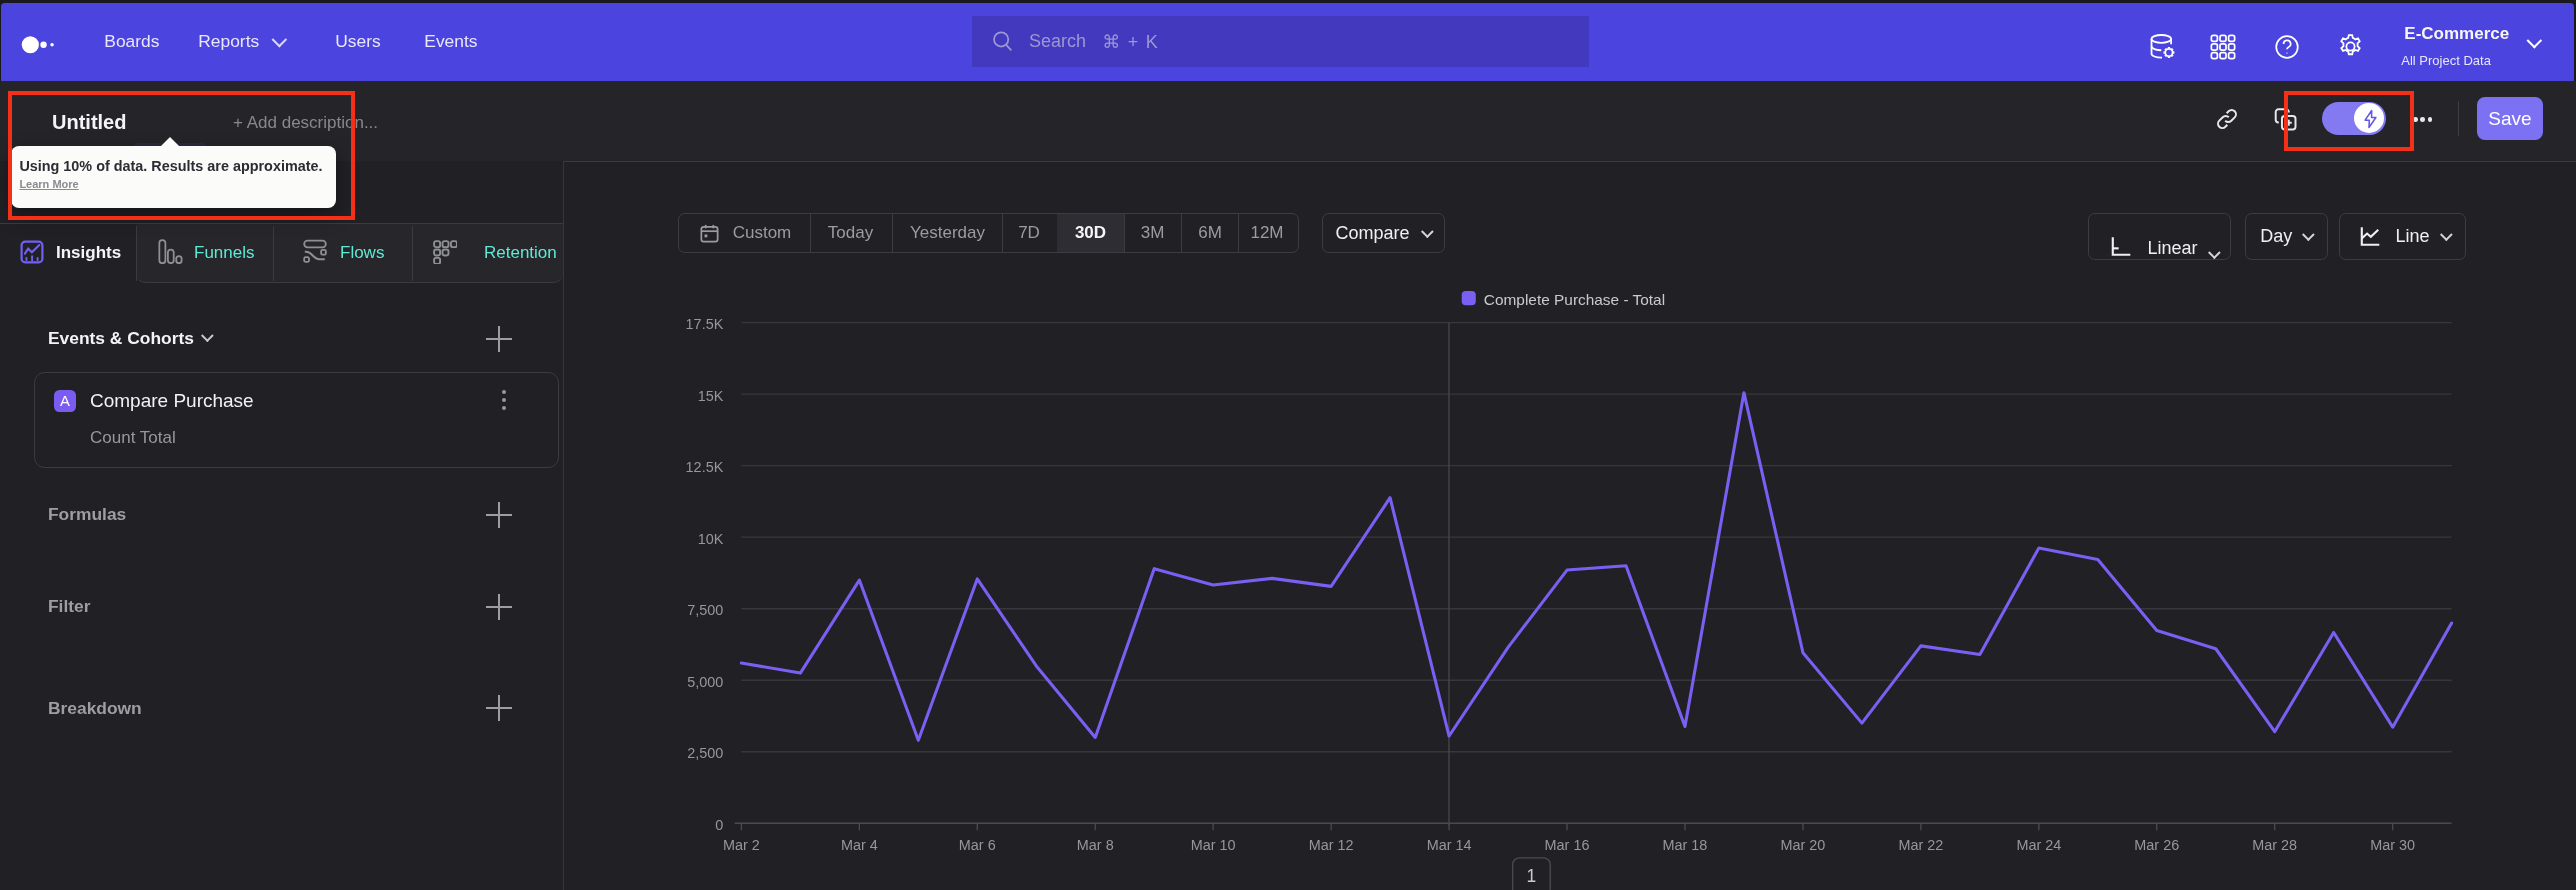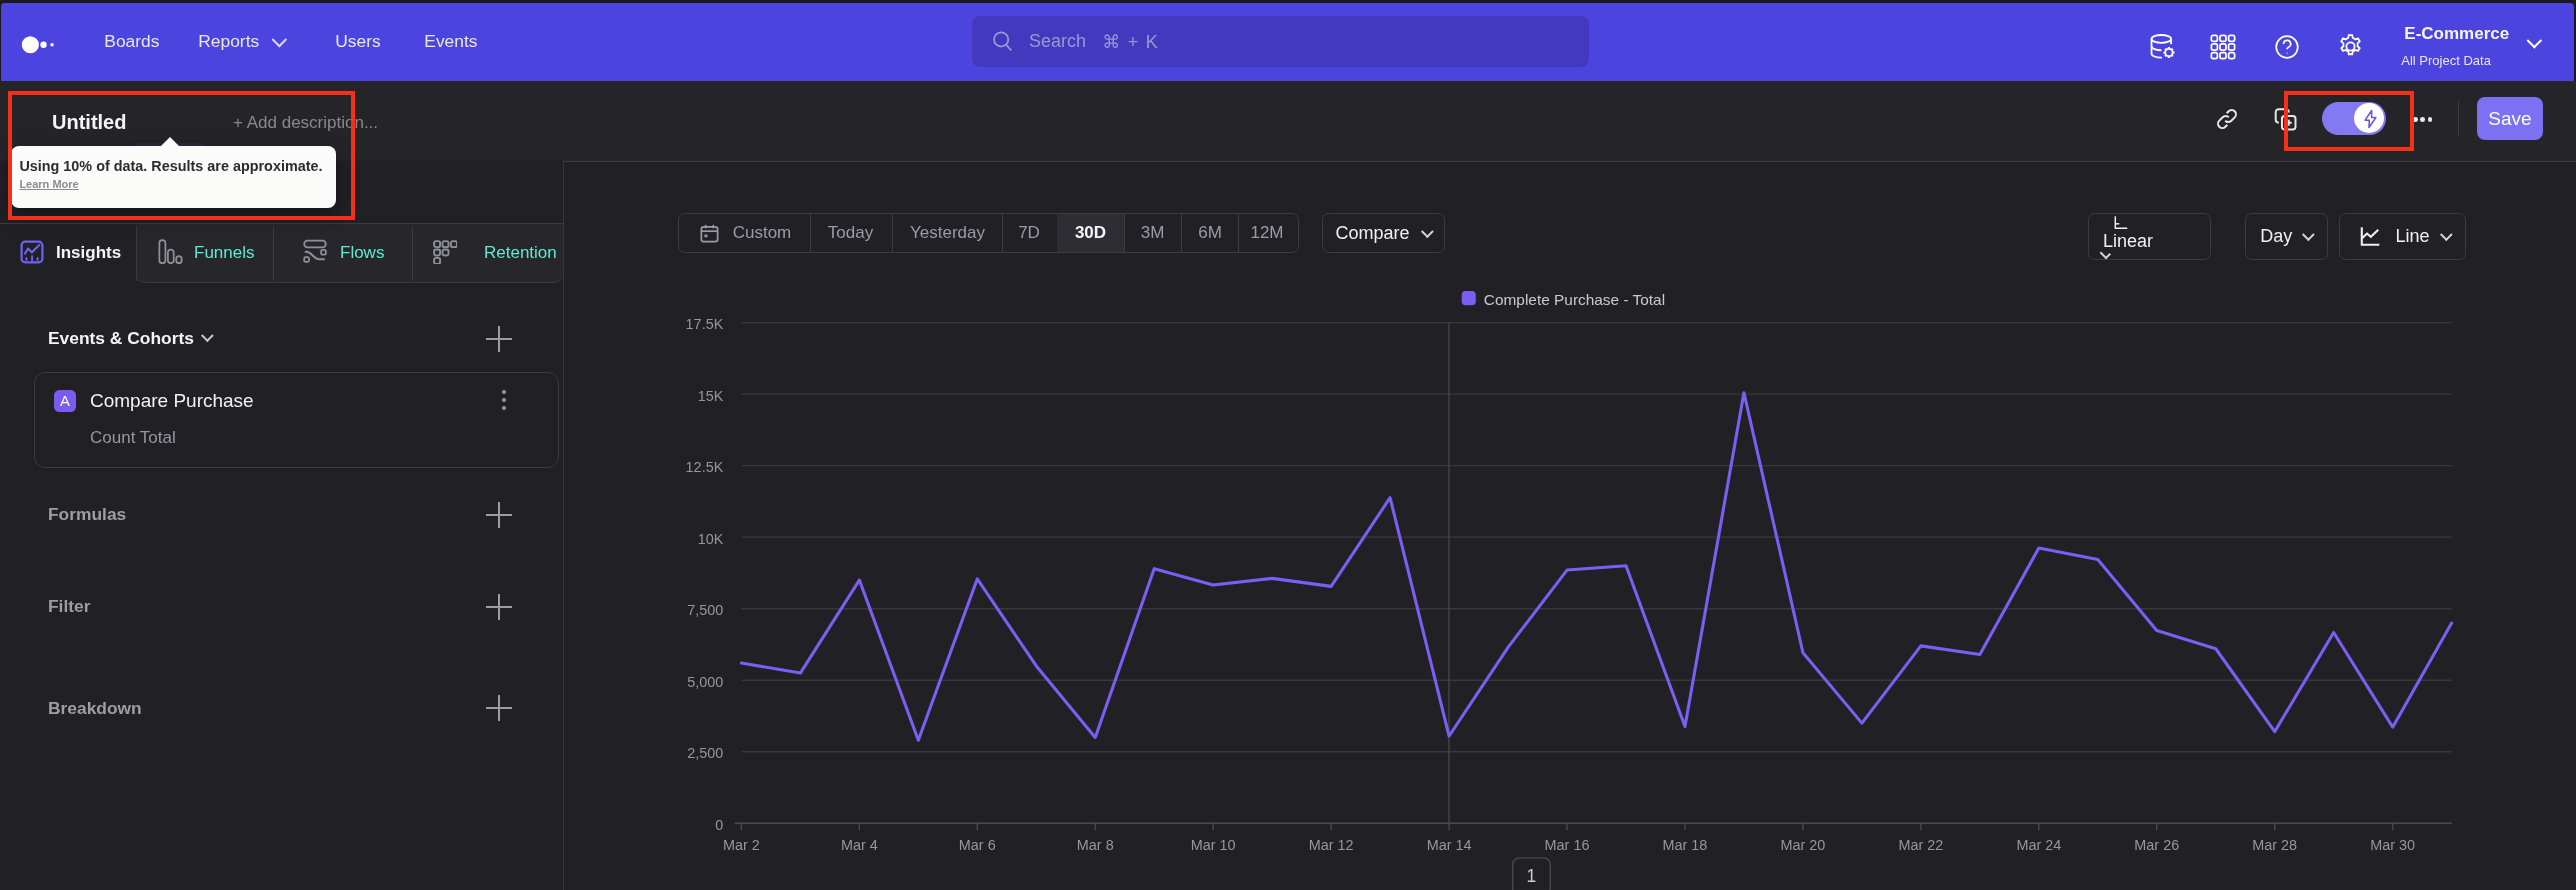--- a/index.html
+++ b/index.html
@@ -3,21 +3,21 @@
 <meta charset="utf-8">
 <style>
   * { margin:0; padding:0; box-sizing:border-box; }
   html,body { width:2576px; height:890px; overflow:hidden; background:#18181b; font-family:"Liberation Sans", sans-serif; }
   .abs { position:absolute; }
   #stage { position:relative; width:2576px; height:890px; background:#202025; }
 
   
   #nav { position:absolute; left:1.3px; top:2.7px; width:2573px; height:78px; background:#4b44de; border-radius:4px 4px 0 0; }
   .navitem { position:absolute; top:0; height:78px; display:flex; align-items:center; color:#e9e7fa; font-size:17.4px; }
-  #search { position:absolute; left:971px; top:13.4px; width:617px; height:51px; background:#4239bf; border-radius:8px; display:flex; align-items:center; color:#9d97d2; font-size:18px; }
+  #search { position:absolute; left:971px; top:13.4px; width:617px; height:51px; background:#4239bf; border-radius:0; display:flex; align-items:center; color:#9d97d2; font-size:18px; }
 
   
   #hdr { position:absolute; left:0; top:81px; width:2576px; height:81px; background:#242429; border-bottom:1.3px solid #3a3a40; }
 
   
   #sidebar { position:absolute; left:0; top:161px; width:564px; height:729px; background:#202025; border-right:1.3px solid #36363c; }
 
   
   #tabs { position:absolute; left:0; top:223px; width:564px; height:60px; }
   #tabs .inact { position:absolute; left:136px; top:0; width:427px; height:60px; background:#26262b; border-top:1.3px solid #3a3a40; border-bottom:1.3px solid #3a3a40; border-radius:0 0 9.4px 9.4px; }
@@ -246,21 +246,21 @@
     <div class="segdiv" style="left:502px;"></div>
     <div class="seg" style="left:502px; width:58px;">6M</div>
     <div class="segdiv" style="left:559px;"></div>
     <div class="seg" style="left:559px; width:58px;">12M</div>
   </div>
   <div class="ctl" style="left:1322px; top:213px; width:123px; height:40px; display:flex; align-items:center; justify-content:center;">
     <span class="btnlabel">Compare</span>
       <span class="chev" style="margin-left:13.4px; color:#d5d5da; width:8.7px; height:8.7px;"></span>
   </div>
 
-  <div class="ctl" style="left:2088px; top:213px; width:123px; height:47px; display:flex; align-items:flex-start;flex-direction:column;">
+  <div class="ctl" style="left:2088px; top:213px; width:143px; height:47px; display:flex; align-items:flex-end;">
     <svg style="margin-left:19px;" width="25.5" height="25.5" viewBox="0 0 24 24" fill="none" stroke="#f0f0f3" stroke-width="2">
       <path d="M4.5 3 v16.5 h16.5"></path>
       <line x1="4.5" y1="13.5" x2="10" y2="13.5"></line>
     </svg>
     <span class="btnlabel" style="margin-left:14px;">Linear</span>
     <span class="chev" style="margin-left:12px; color:#d5d5da; width:8.7px; height:8.7px;"></span>
   </div>
   <div class="ctl" style="left:2245px; top:213px; width:83px; height:47px; display:flex; align-items:center; justify-content:center;">
     <span class="btnlabel">Day</span>
       <span class="chev" style="margin-left:12px; color:#d5d5da; width:8.7px; height:8.7px;"></span>

